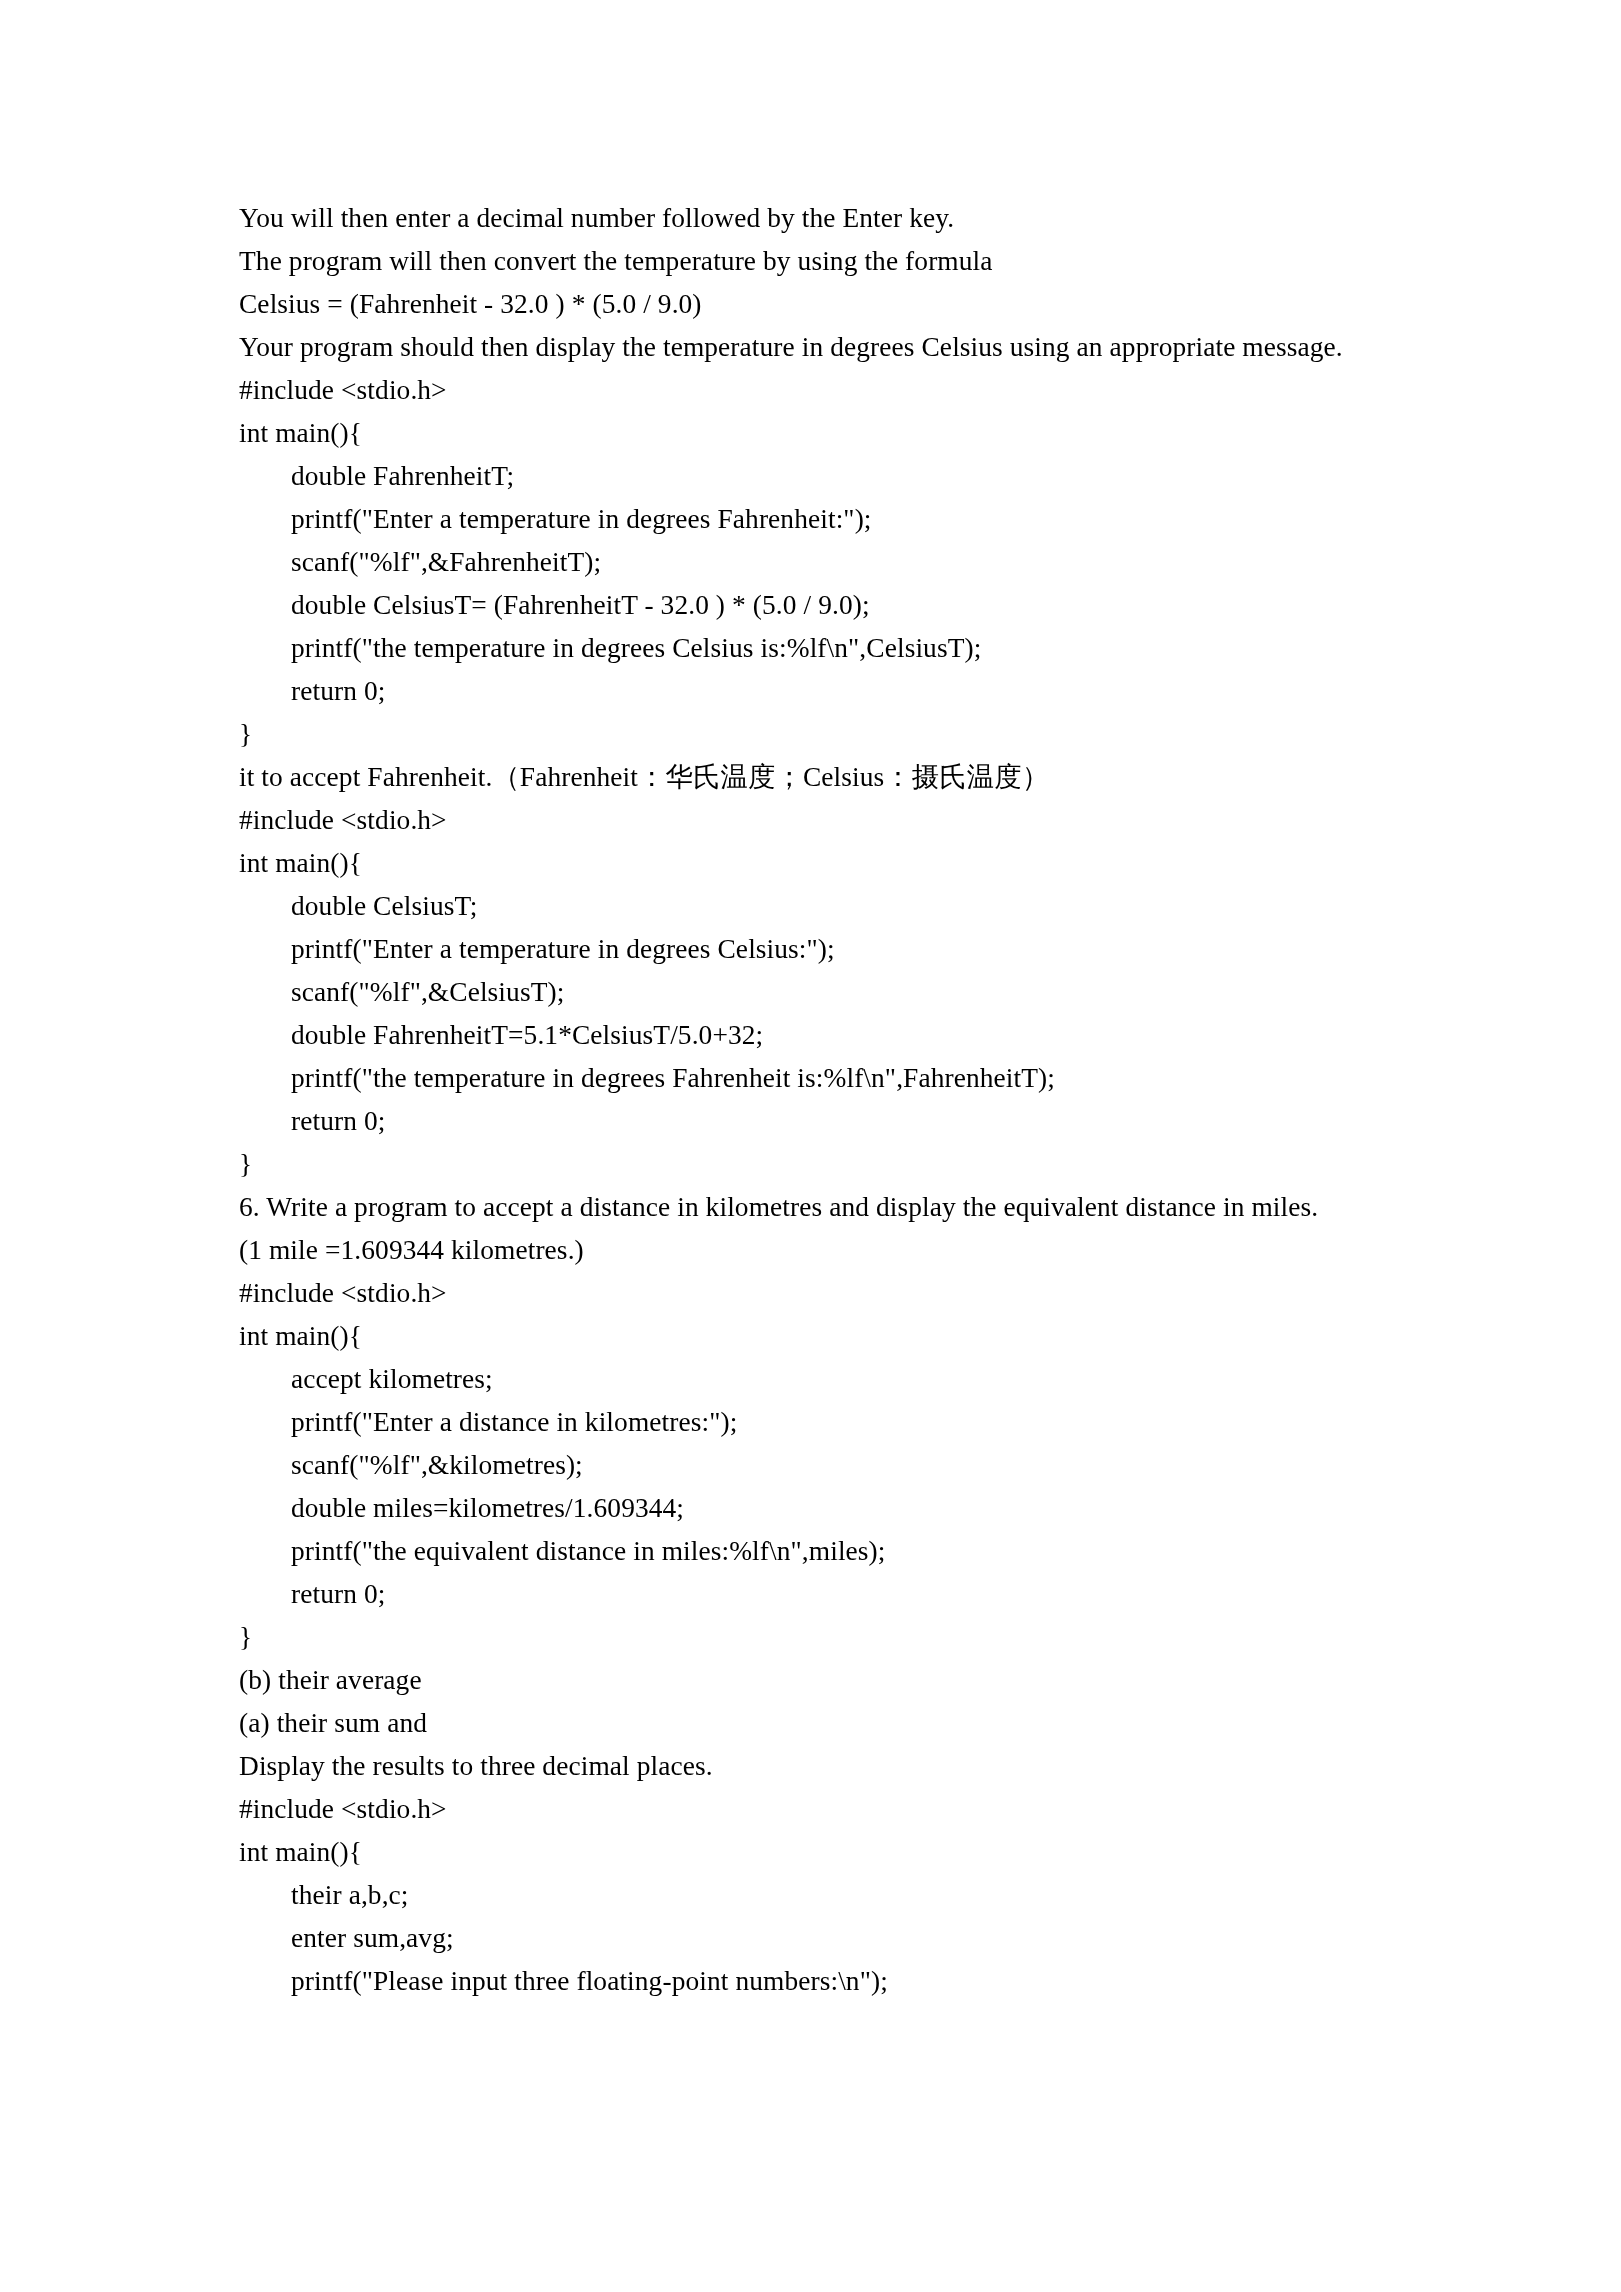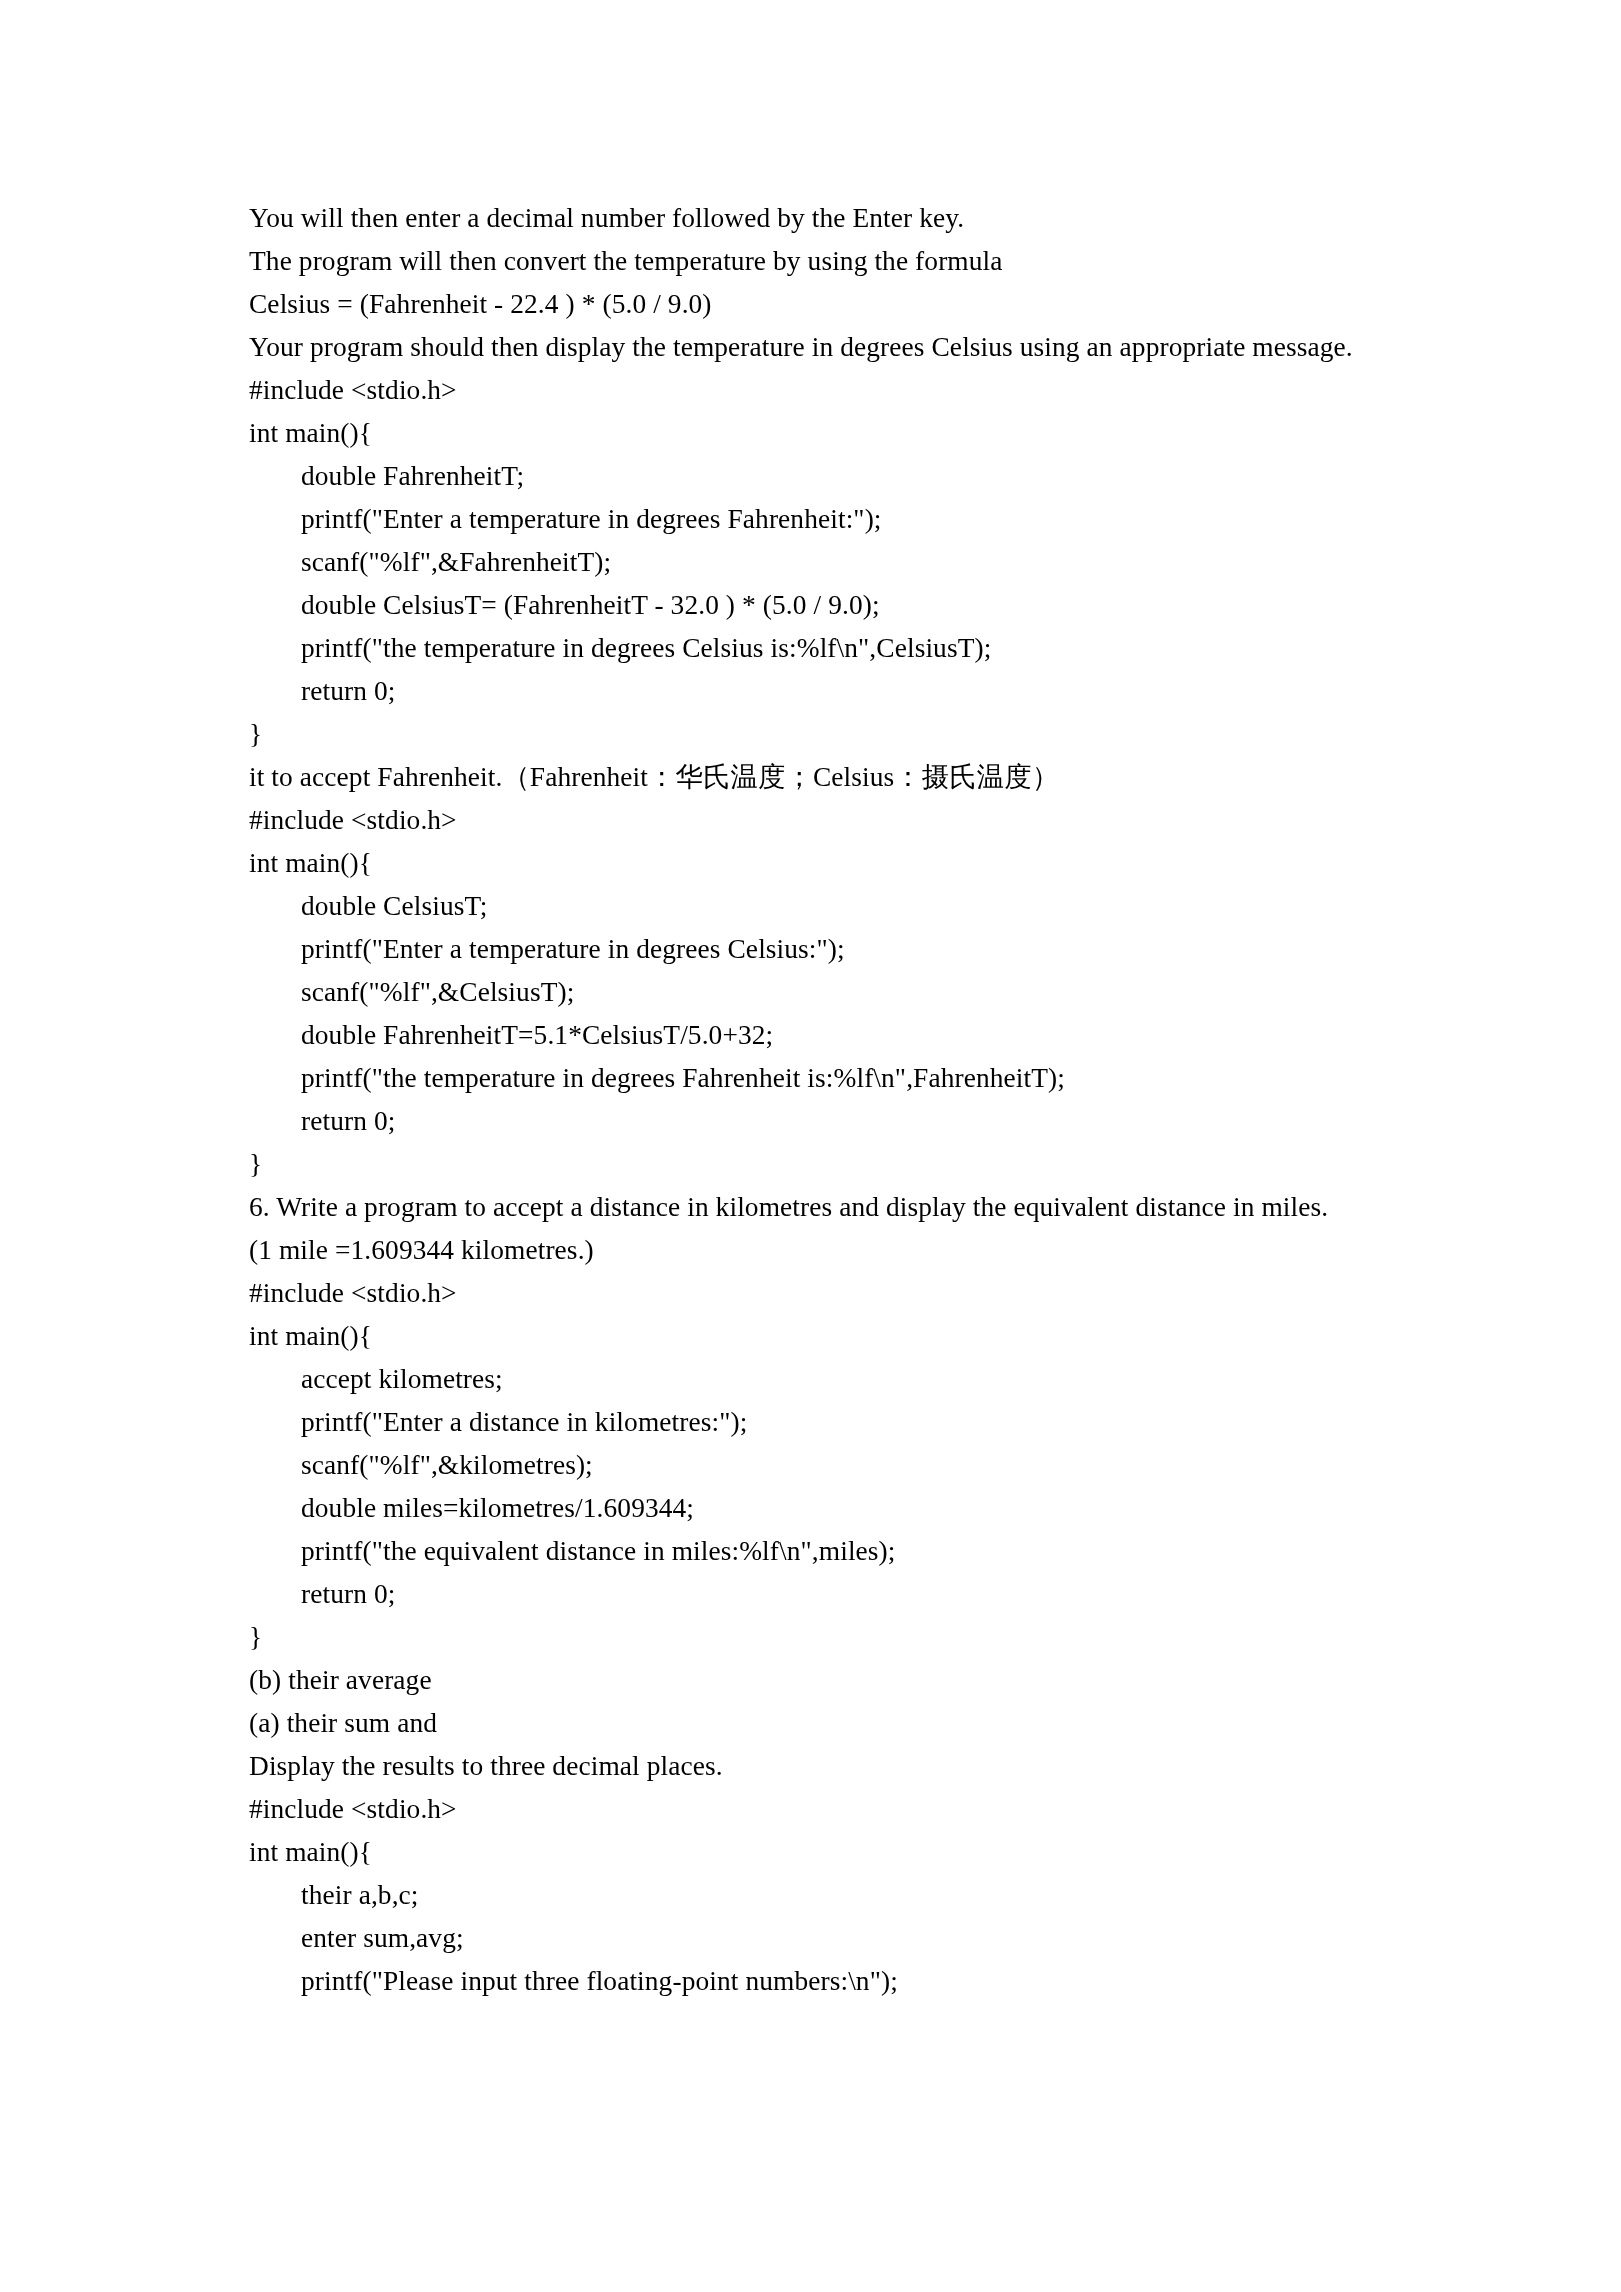--- a/index.html
+++ b/index.html
@@ -18,21 +18,21 @@
   .doc-page {
     position: absolute;
     left: 0;
     top: 0;
     width: 1621px;
     height: 2293px;
     background: #ffffff;
   }
   .doc-body {
     position: absolute;
-    left: 249px;
+    left: 239px;
     top: 197px;
     width: 1235px;
   }
   .doc-line {
     font-size: 27.4px;
     line-height: 43px;
     height: 43px;
     white-space: nowrap;
     letter-spacing: 0.1px;
   }
@@ -40,21 +40,21 @@
     padding-left: 52px;
   }
 </style>
 </head>
 <body>
 
 <div class="doc-page">
   <div class="doc-body">
     <div class="doc-line">You will then enter a decimal number followed by the Enter key.</div>
     <div class="doc-line">The program will then convert the temperature by using the formula</div>
-    <div class="doc-line">Celsius = (Fahrenheit - 22.4 ) * (5.0 / 9.0)</div>
+    <div class="doc-line">Celsius = (Fahrenheit - 32.0 ) * (5.0 / 9.0)</div>
     <div class="doc-line">Your program should then display the temperature in degrees Celsius using an appropriate message.</div>
     <div class="doc-line">#include &lt;stdio.h&gt;</div>
     <div class="doc-line">int main(){</div>
     <div class="doc-line indented">double FahrenheitT;</div>
     <div class="doc-line indented">printf("Enter a temperature in degrees Fahrenheit:");</div>
     <div class="doc-line indented">scanf("%lf",&amp;FahrenheitT);</div>
     <div class="doc-line indented">double CelsiusT= (FahrenheitT - 32.0 ) * (5.0 / 9.0);</div>
     <div class="doc-line indented">printf("the temperature in degrees Celsius is:%lf\n",CelsiusT);</div>
     <div class="doc-line indented">return 0;</div>
     <div class="doc-line">}</div>

